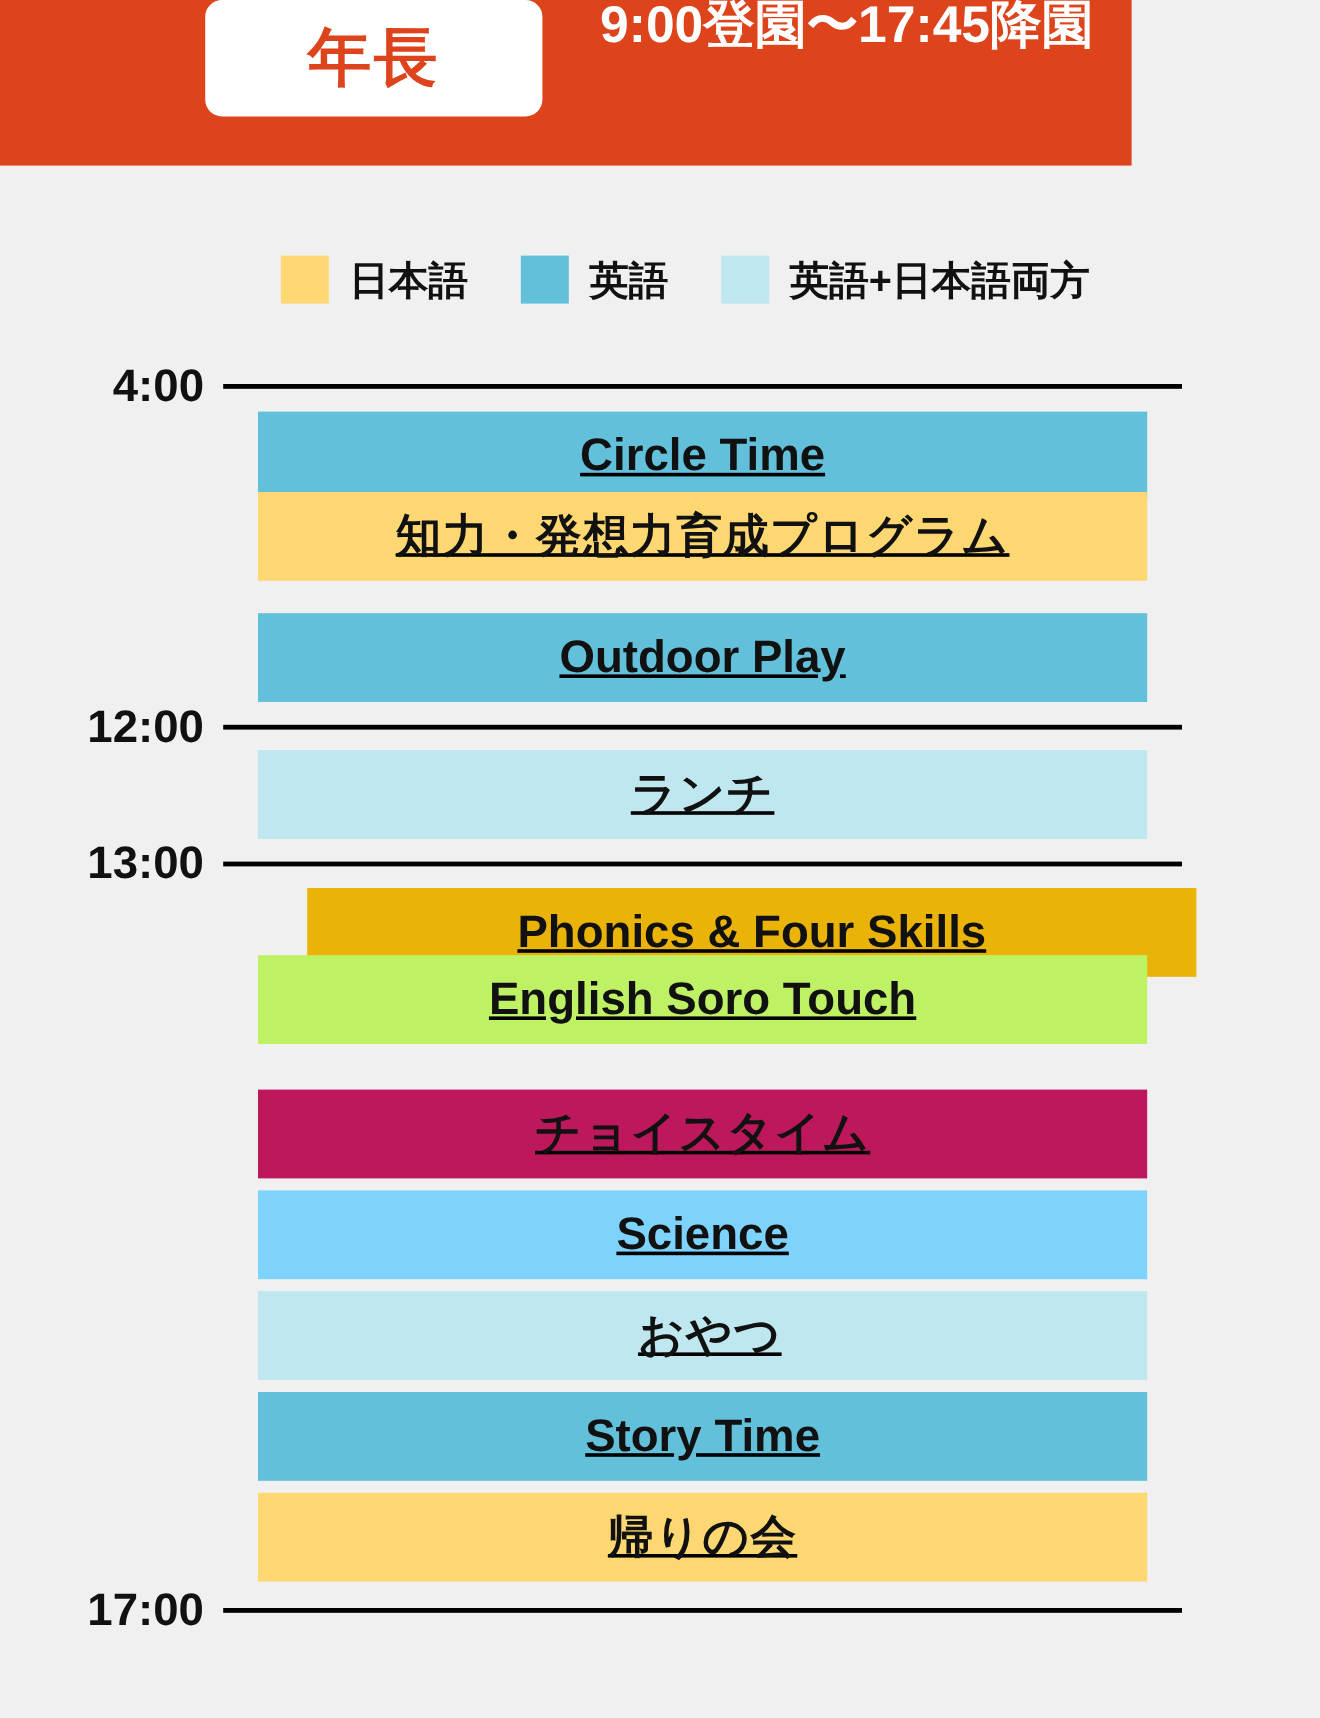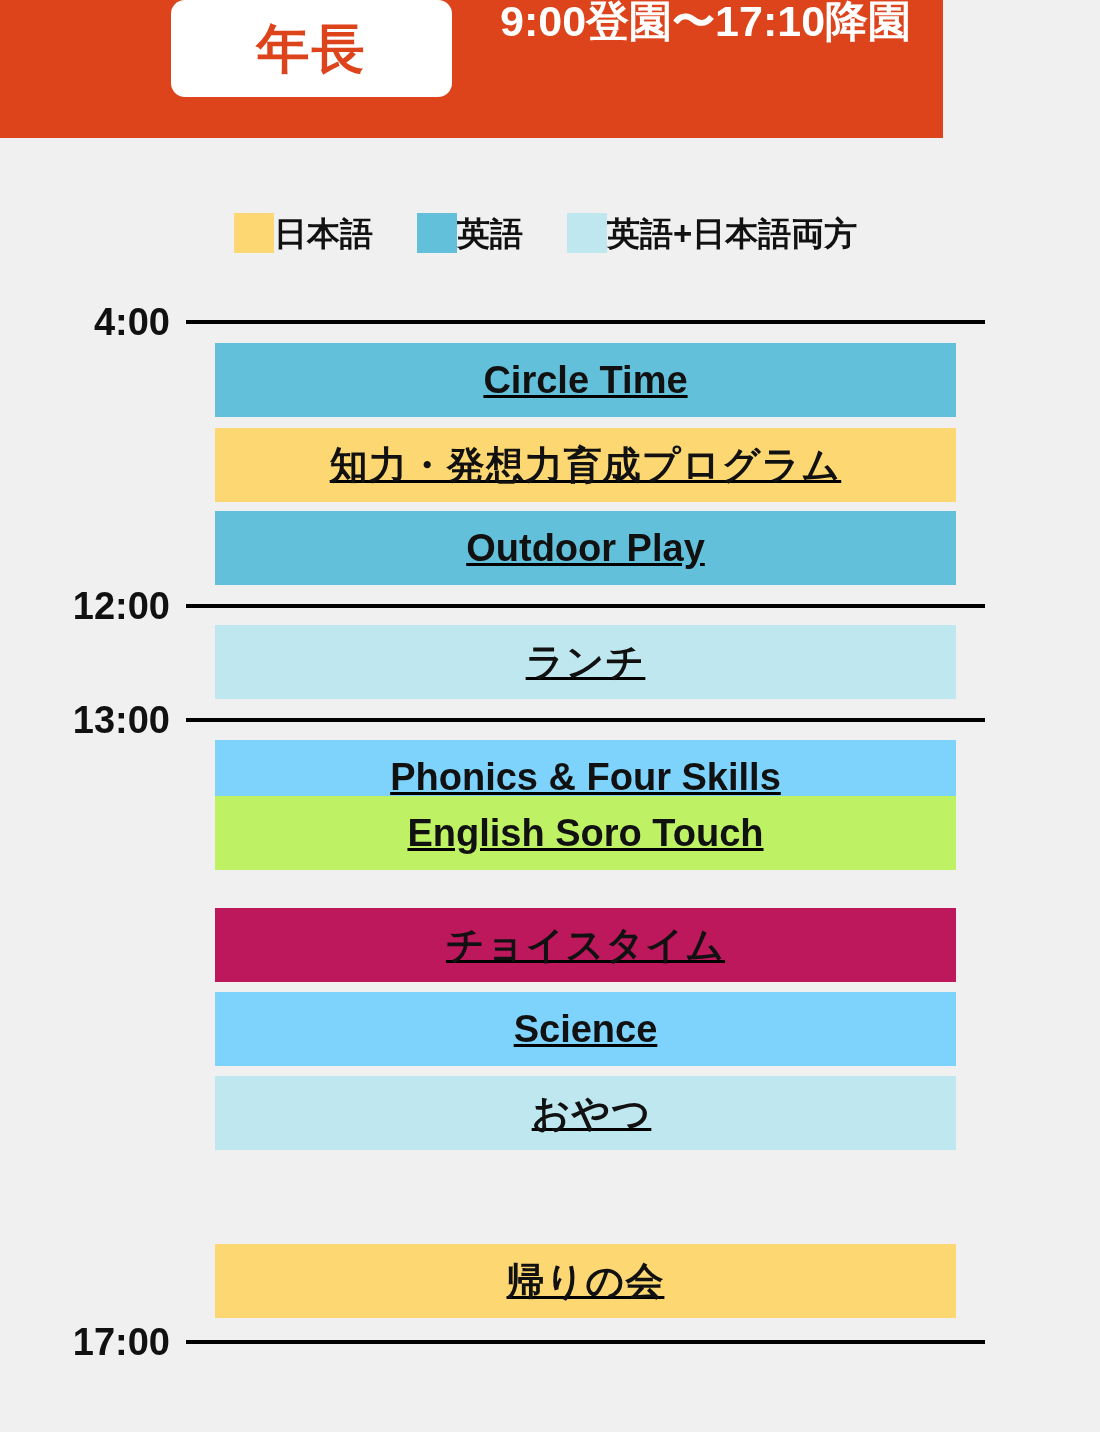--- a/index.html
+++ b/index.html
@@ -69,20 +69,21 @@
     align-items: center;
     margin-right: 44px;
   }
   .legend-item:last-child { margin-right: 0; }
   .legend-swatch {
     width: 40px;
     height: 40px;
     flex: 0 0 auto;
   }
   .legend-label {
+    margin-left: 17px;
     font-size: 33px;
     font-weight: bold;
     color: #111111;
     line-height: 1;
     white-space: nowrap;
   }
 
   
   .timeline {
     position: absolute;
@@ -132,21 +133,21 @@
     letter-spacing: 1px;
   }
 </style>
 </head>
 <body>
 
 <div class="header">
   <div class="grade-badge">
     <span class="grade-badge-label">年長</span>
   </div>
-  <div class="header-hours">9:00登園〜17:10降園</div>
+  <div class="header-hours">9:00登園〜17:45降園</div>
 </div>
 
 <div class="legend">
   <div class="legend-item">
     <span class="legend-swatch" style="background: rgb(253, 216, 114);"></span>
     <span class="legend-label">日本語</span>
   </div>
   <div class="legend-item">
     <span class="legend-swatch" style="background: rgb(98, 192, 219);"></span>
     <span class="legend-label">英語</span>
@@ -162,40 +163,43 @@
     <div class="rule-label" style="top: 322px;">4:00</div>
     <div class="rule" style="top: 604px;"></div>
     <div class="rule-label" style="top: 606px; margin-left: 48px;">12:00</div>
     <div class="rule" style="top: 718px;"></div>
     <div class="rule-label" style="top: 720px;">13:00</div>
     <div class="rule" style="top: 1340px;"></div>
     <div class="rule-label" style="top: 1342px;">17:00</div>
     <div class="bar" style="top: 343px; background: rgb(98, 192, 219);">
       <span class="bar-label">Circle Time</span>
     </div>
-    <div class="bar" style="top: 428px; background: rgb(253, 216, 114);">
+    <div class="bar" style="top: 410px; background: rgb(253, 216, 114);">
       <span class="bar-label jp">知力・発想力育成プログラム</span>
     </div>
     <div class="bar" style="top: 511px; background: rgb(98, 192, 219);">
       <span class="bar-label">Outdoor Play</span>
     </div>
     <div class="bar" style="top: 625px; background: rgb(191, 231, 239);">
       <span class="bar-label jp">ランチ</span>
     </div>
-    <div class="bar" style="top: 740px; background: #7dd3fc;">
+    <div class="bar" style="top: 740px; background: #eab308; margin-left: 41px;">
       <span class="bar-label">Phonics &amp; Four Skills</span>
     </div>
     <div class="bar" style="top: 796px; background: #bef264;">
       <span class="bar-label">English Soro Touch</span>
     </div>
     <div class="bar" style="top: 908px; background: #be185d;">
       <span class="bar-label jp">チョイスタイム</span>
     </div>
     <div class="bar" style="top: 992px; background: #7dd3fc;">
       <span class="bar-label">Science</span>
     </div>
     <div class="bar" style="top: 1076px; background: rgb(191, 231, 239); padding-left: 12px;">
       <span class="bar-label jp">おやつ</span>
     </div>
+    <div class="bar" style="top: 1160px; background: rgb(98, 192, 219);">
+      <span class="bar-label">Story Time</span>
+    </div>
     <div class="bar" style="top: 1244px; background: rgb(253, 216, 114);">
       <span class="bar-label jp">帰りの会</span>
     </div>
   </div>
 
 </body></html>

